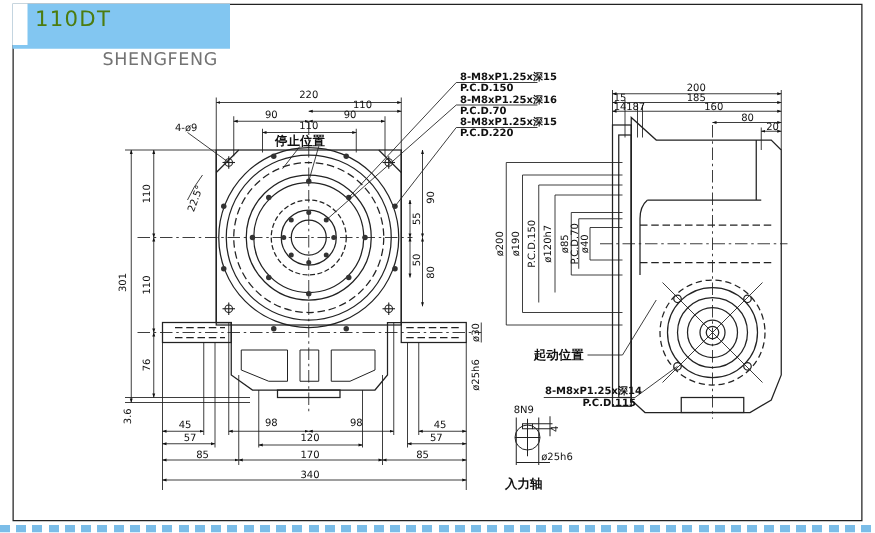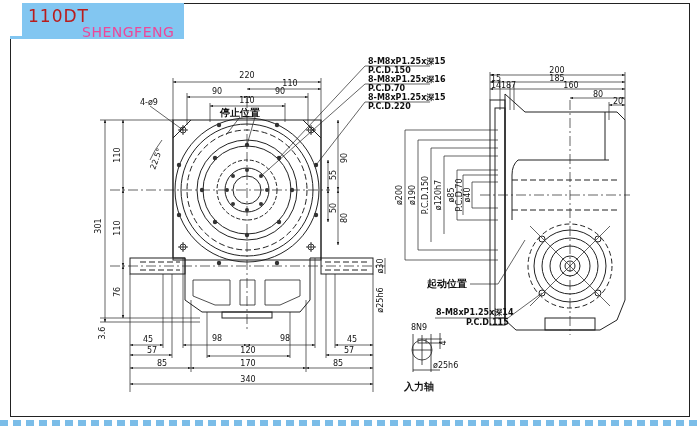--- a/index.html
+++ b/index.html
@@ -1,21 +1,21 @@
 <!DOCTYPE html>
 <html><head>
 <meta charset="utf-8">
 <style>
   html, body { margin: 0; padding: 0; background: #ffffff; }
   body { width: 700px; height: 426px; position: relative; overflow: hidden; font-family: "Liberation Sans", sans-serif; }
   .frame { position: absolute; left: 10px; top: 3px; width: 680px; height: 414px; border: 1.5px solid #222; box-sizing: border-box; background: #fff; }
   .badge { position: absolute; left: 10px; top: 3px; width: 174px; height: 36px; background: #82c6f1; }
   .badge-white { position: absolute; left: 10px; top: 3px; width: 12px; height: 33px; background: #fff; }
-  .model { position: absolute; left: 28px; top: 6px; color: #b91c1c; font-size: 17px; letter-spacing: 1px; font-family: "DejaVu Sans", sans-serif; }
-  .brand { position: absolute; left: 82px; top: 24px; color: #ec4899; font-size: 14px; font-family: "DejaVu Sans", sans-serif; letter-spacing: 0.5px; }
+  .model { position: absolute; left: 28px; top: 6px; color: #4d7c0f; font-size: 17px; letter-spacing: 1px; font-family: "DejaVu Sans", sans-serif; }
+  .brand { position: absolute; left: 82px; top: 40px; color: #737373; font-size: 14px; font-family: "DejaVu Sans", sans-serif; letter-spacing: 0.5px; }
   .dash-bottom { position: absolute; left: 0; top: 420px; width: 700px; height: 6px;
     background: repeating-linear-gradient(90deg, #7bbde8 0 8px, transparent 8px 13px); }
   svg { position: absolute; left: 0; top: 0; }
   .t { font-family: "DejaVu Sans", sans-serif; font-size: 8px; fill: #111; }
   .tb { font-family: "DejaVu Sans", sans-serif; font-size: 8px; fill: #111; font-weight: bold; }
   .cn { font-family: "DejaVu Sans", sans-serif; font-size: 10px; fill: #111; font-weight: bold; }
 </style>
 </head>
 <body>
 

